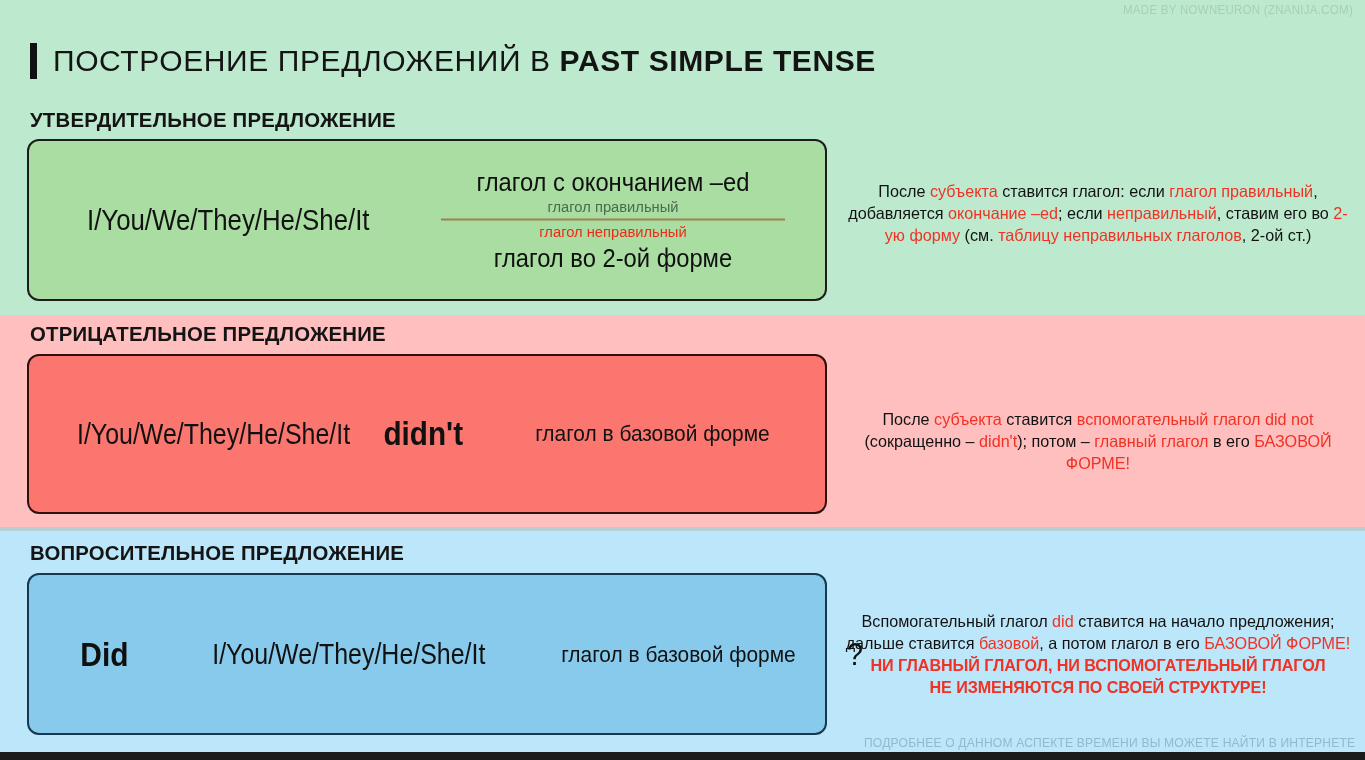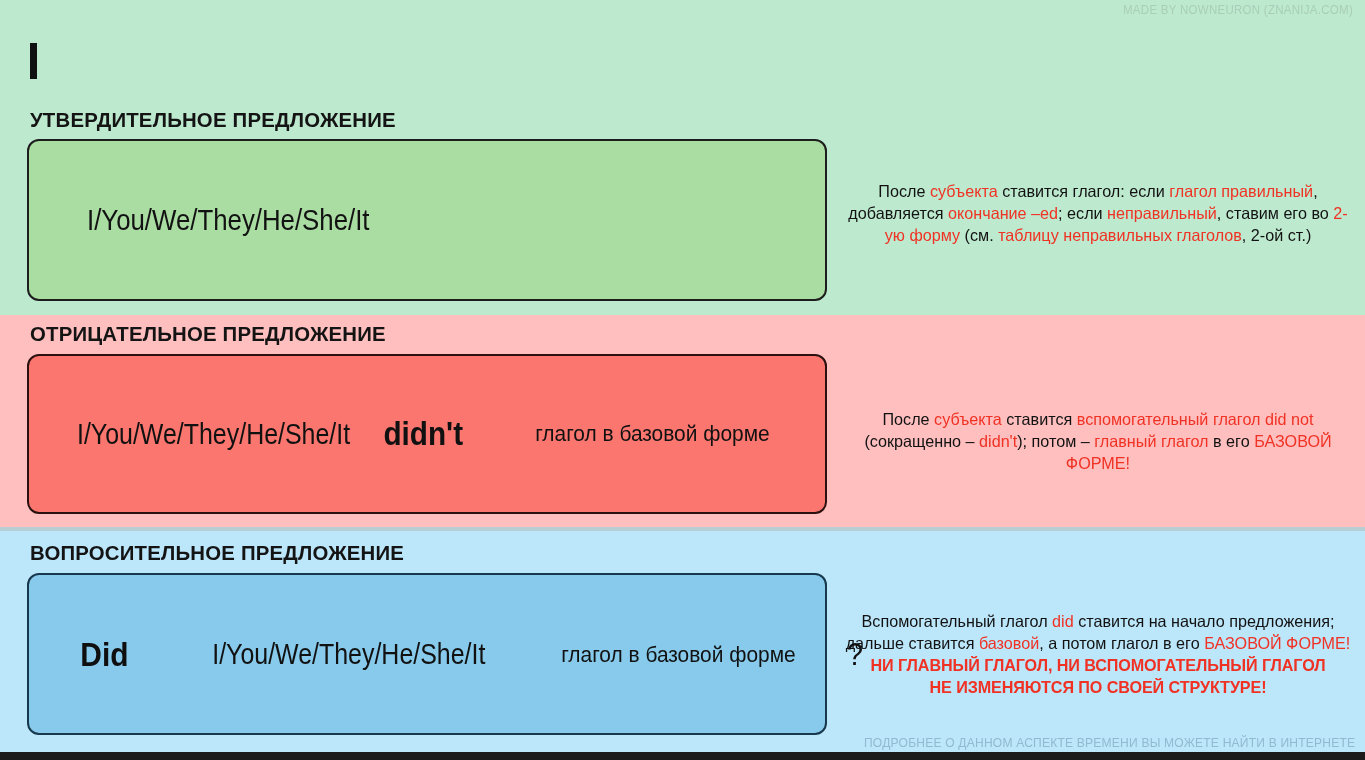--- a/index.html
+++ b/index.html
@@ -265,26 +265,36 @@
 <div class="band band-green"></div>
 <div class="band band-pink"></div>
 <div class="band band-divider"></div>
 <div class="band band-blue"></div>
 <div class="band band-footbar"></div>
 
 <div class="watermark-top">MADE BY NOWNEURON (ZNANIJA.COM)</div>
 
 <div class="header">
   <div class="header-bar"></div>
+  <div class="header-title">
+    <span>ПОСТРОЕНИЕ ПРЕДЛОЖЕНИЙ В </span><span class="strong">PAST SIMPLE TENSE</span>
+  </div>
 </div>
 
 <div class="sec-heading sec-heading-1">УТВЕРДИТЕЛЬНОЕ ПРЕДЛОЖЕНИЕ</div>
 
 <div class="box box-green">
   <div class="subject-green">I/You/We/They/He/She/It</div>
+  <div class="verb-stack">
+    <div class="verb-line-1">глагол с окончанием –ed</div>
+    <div class="verb-line-2">глагол правильный</div>
+    <div class="verb-rule"></div>
+    <div class="verb-line-3">глагол неправильный</div>
+    <div class="verb-line-4">глагол во 2-ой форме</div>
+  </div>
 </div>
 
 <div class="explain explain-green"><span class="k">После </span><span class="r">субъекта</span><span class="k"> ставится глагол: если </span><span class="r">глагол правильный</span><span class="k">, добавляется </span><span class="r">окончание –ed</span><span class="k">; если </span><span class="r">неправильный</span><span class="k">, ставим его во </span><span class="r">2-ую форму</span><span class="k"> (см. </span><span class="r">таблицу неправильных глаголов</span><span class="k">, 2-ой ст.)</span></div>
 
 <div class="sec-heading sec-heading-2">ОТРИЦАТЕЛЬНОЕ ПРЕДЛОЖЕНИЕ</div>
 
 <div class="box box-pink">
   <div class="pink-row">
     <div class="subject-pink">I/You/We/They/He/She/It</div>
     <div class="didnt">didn't</div>

